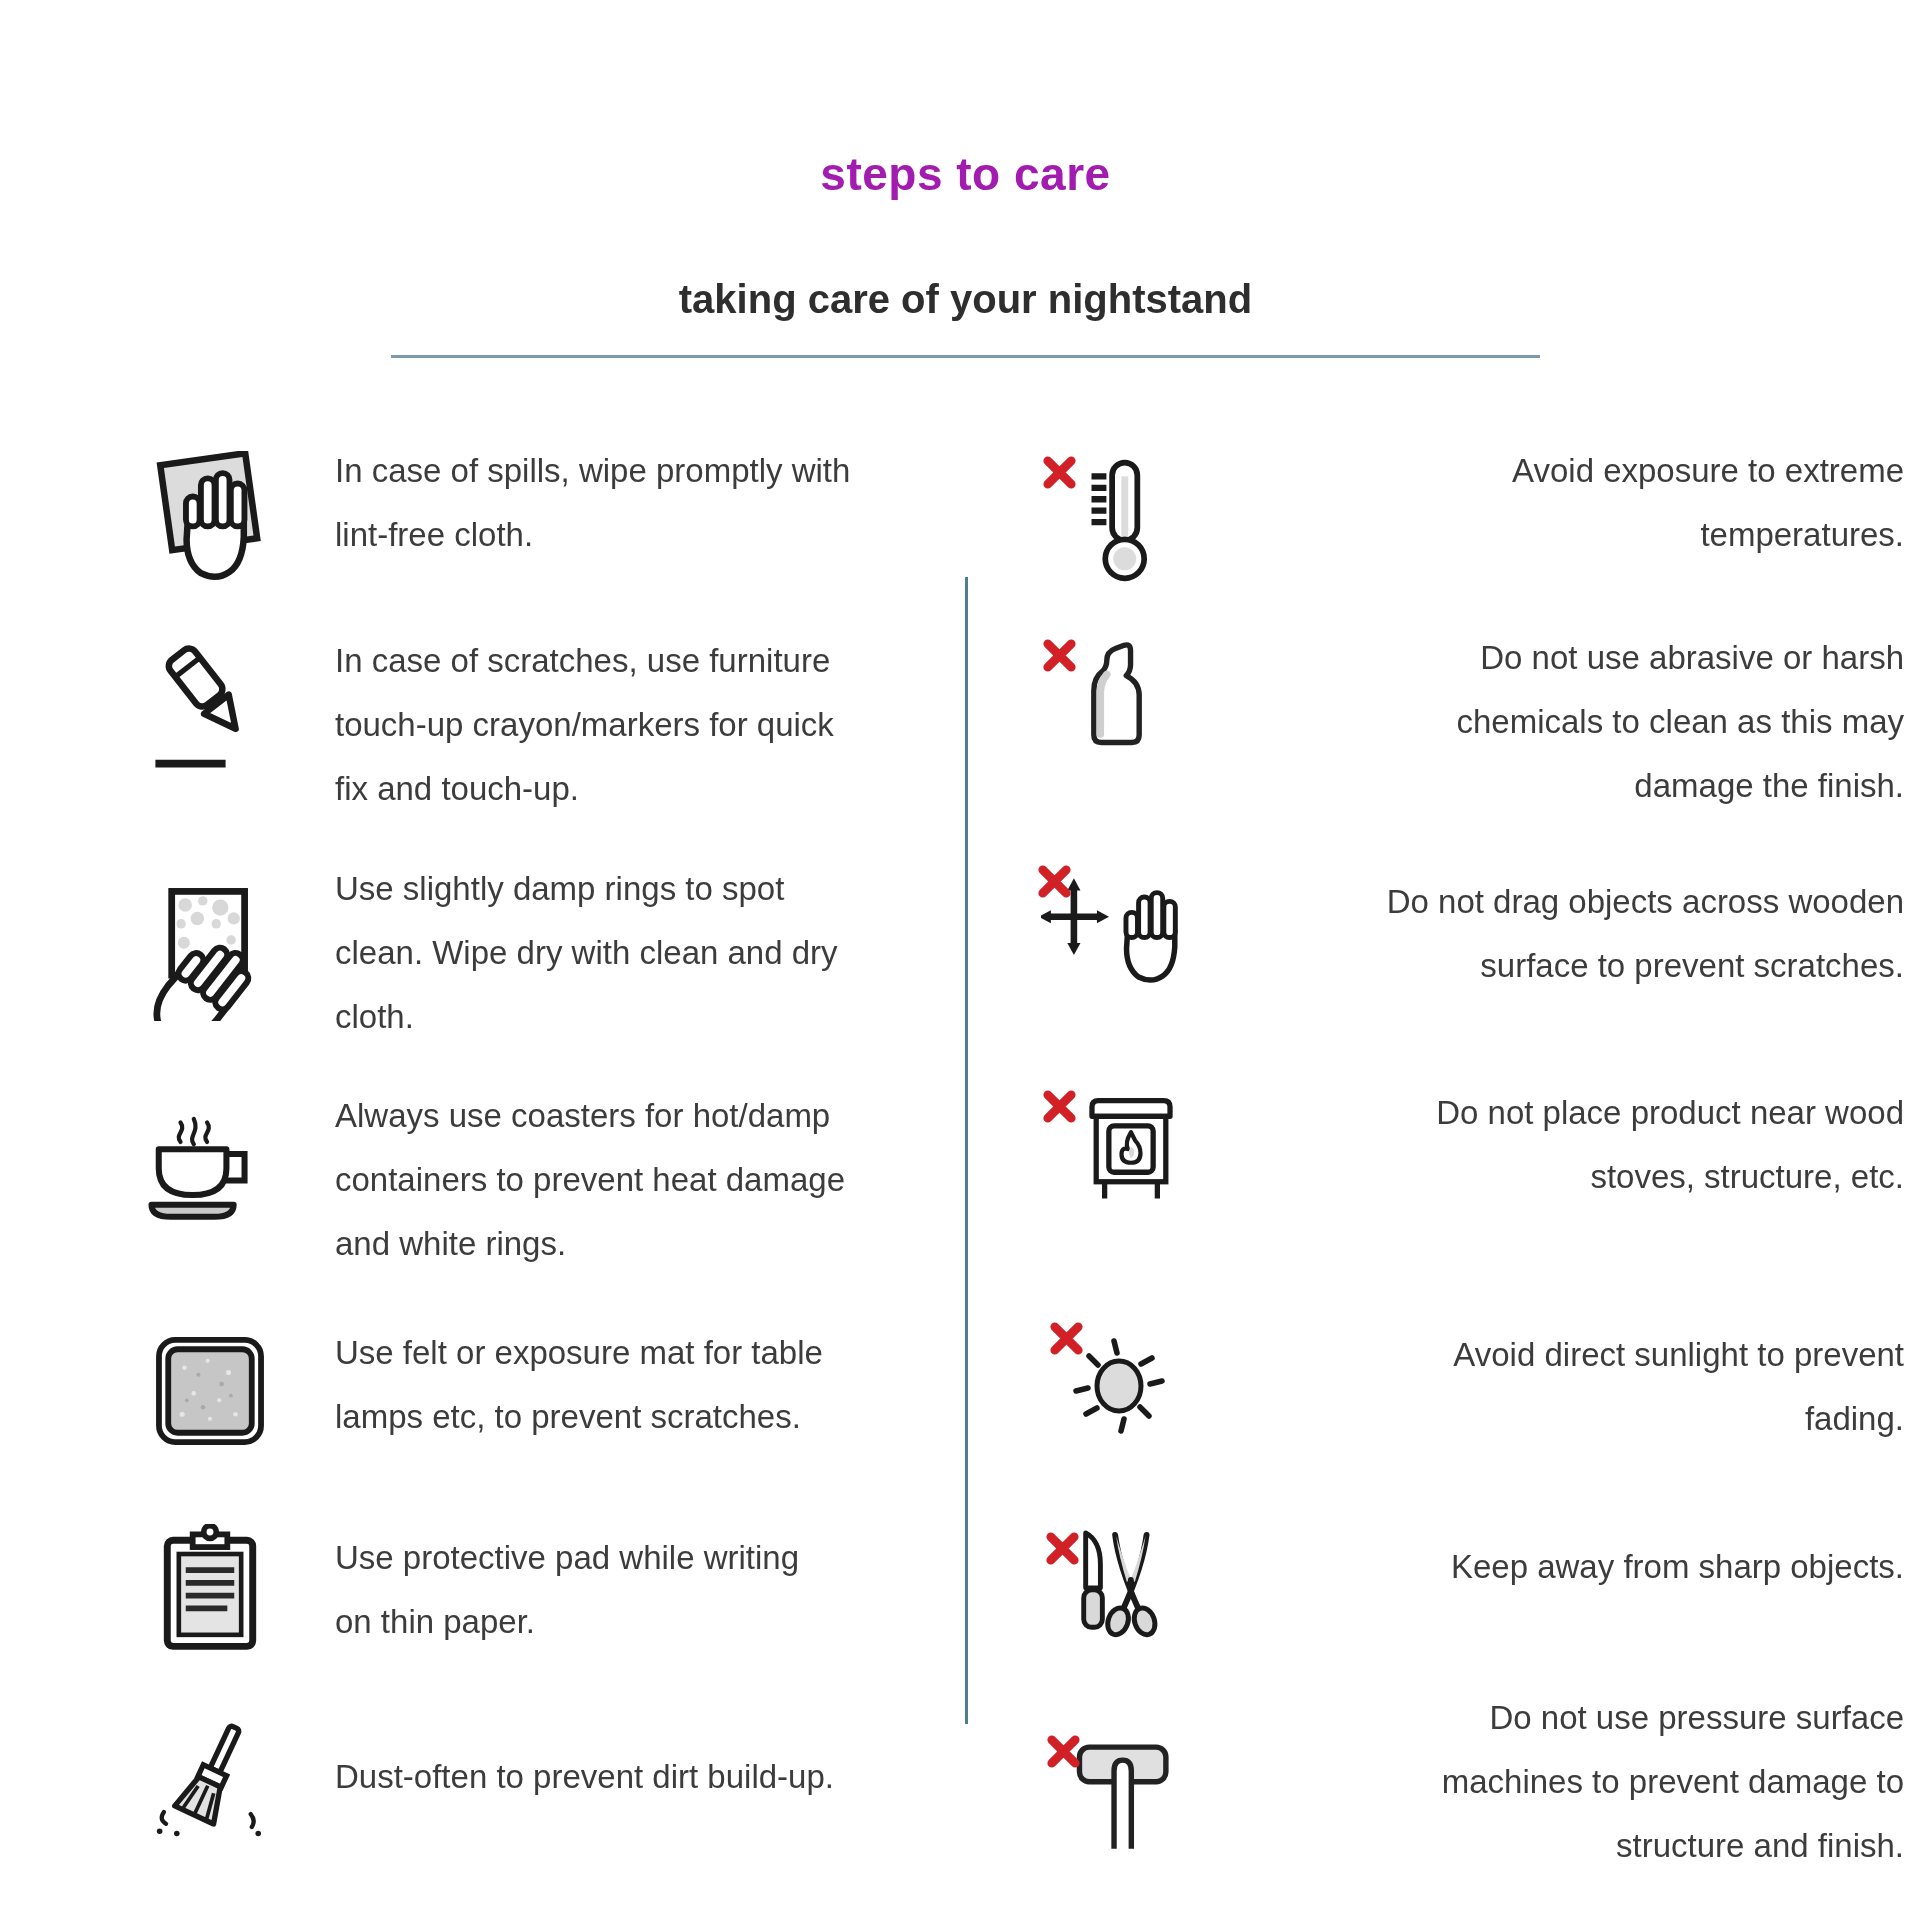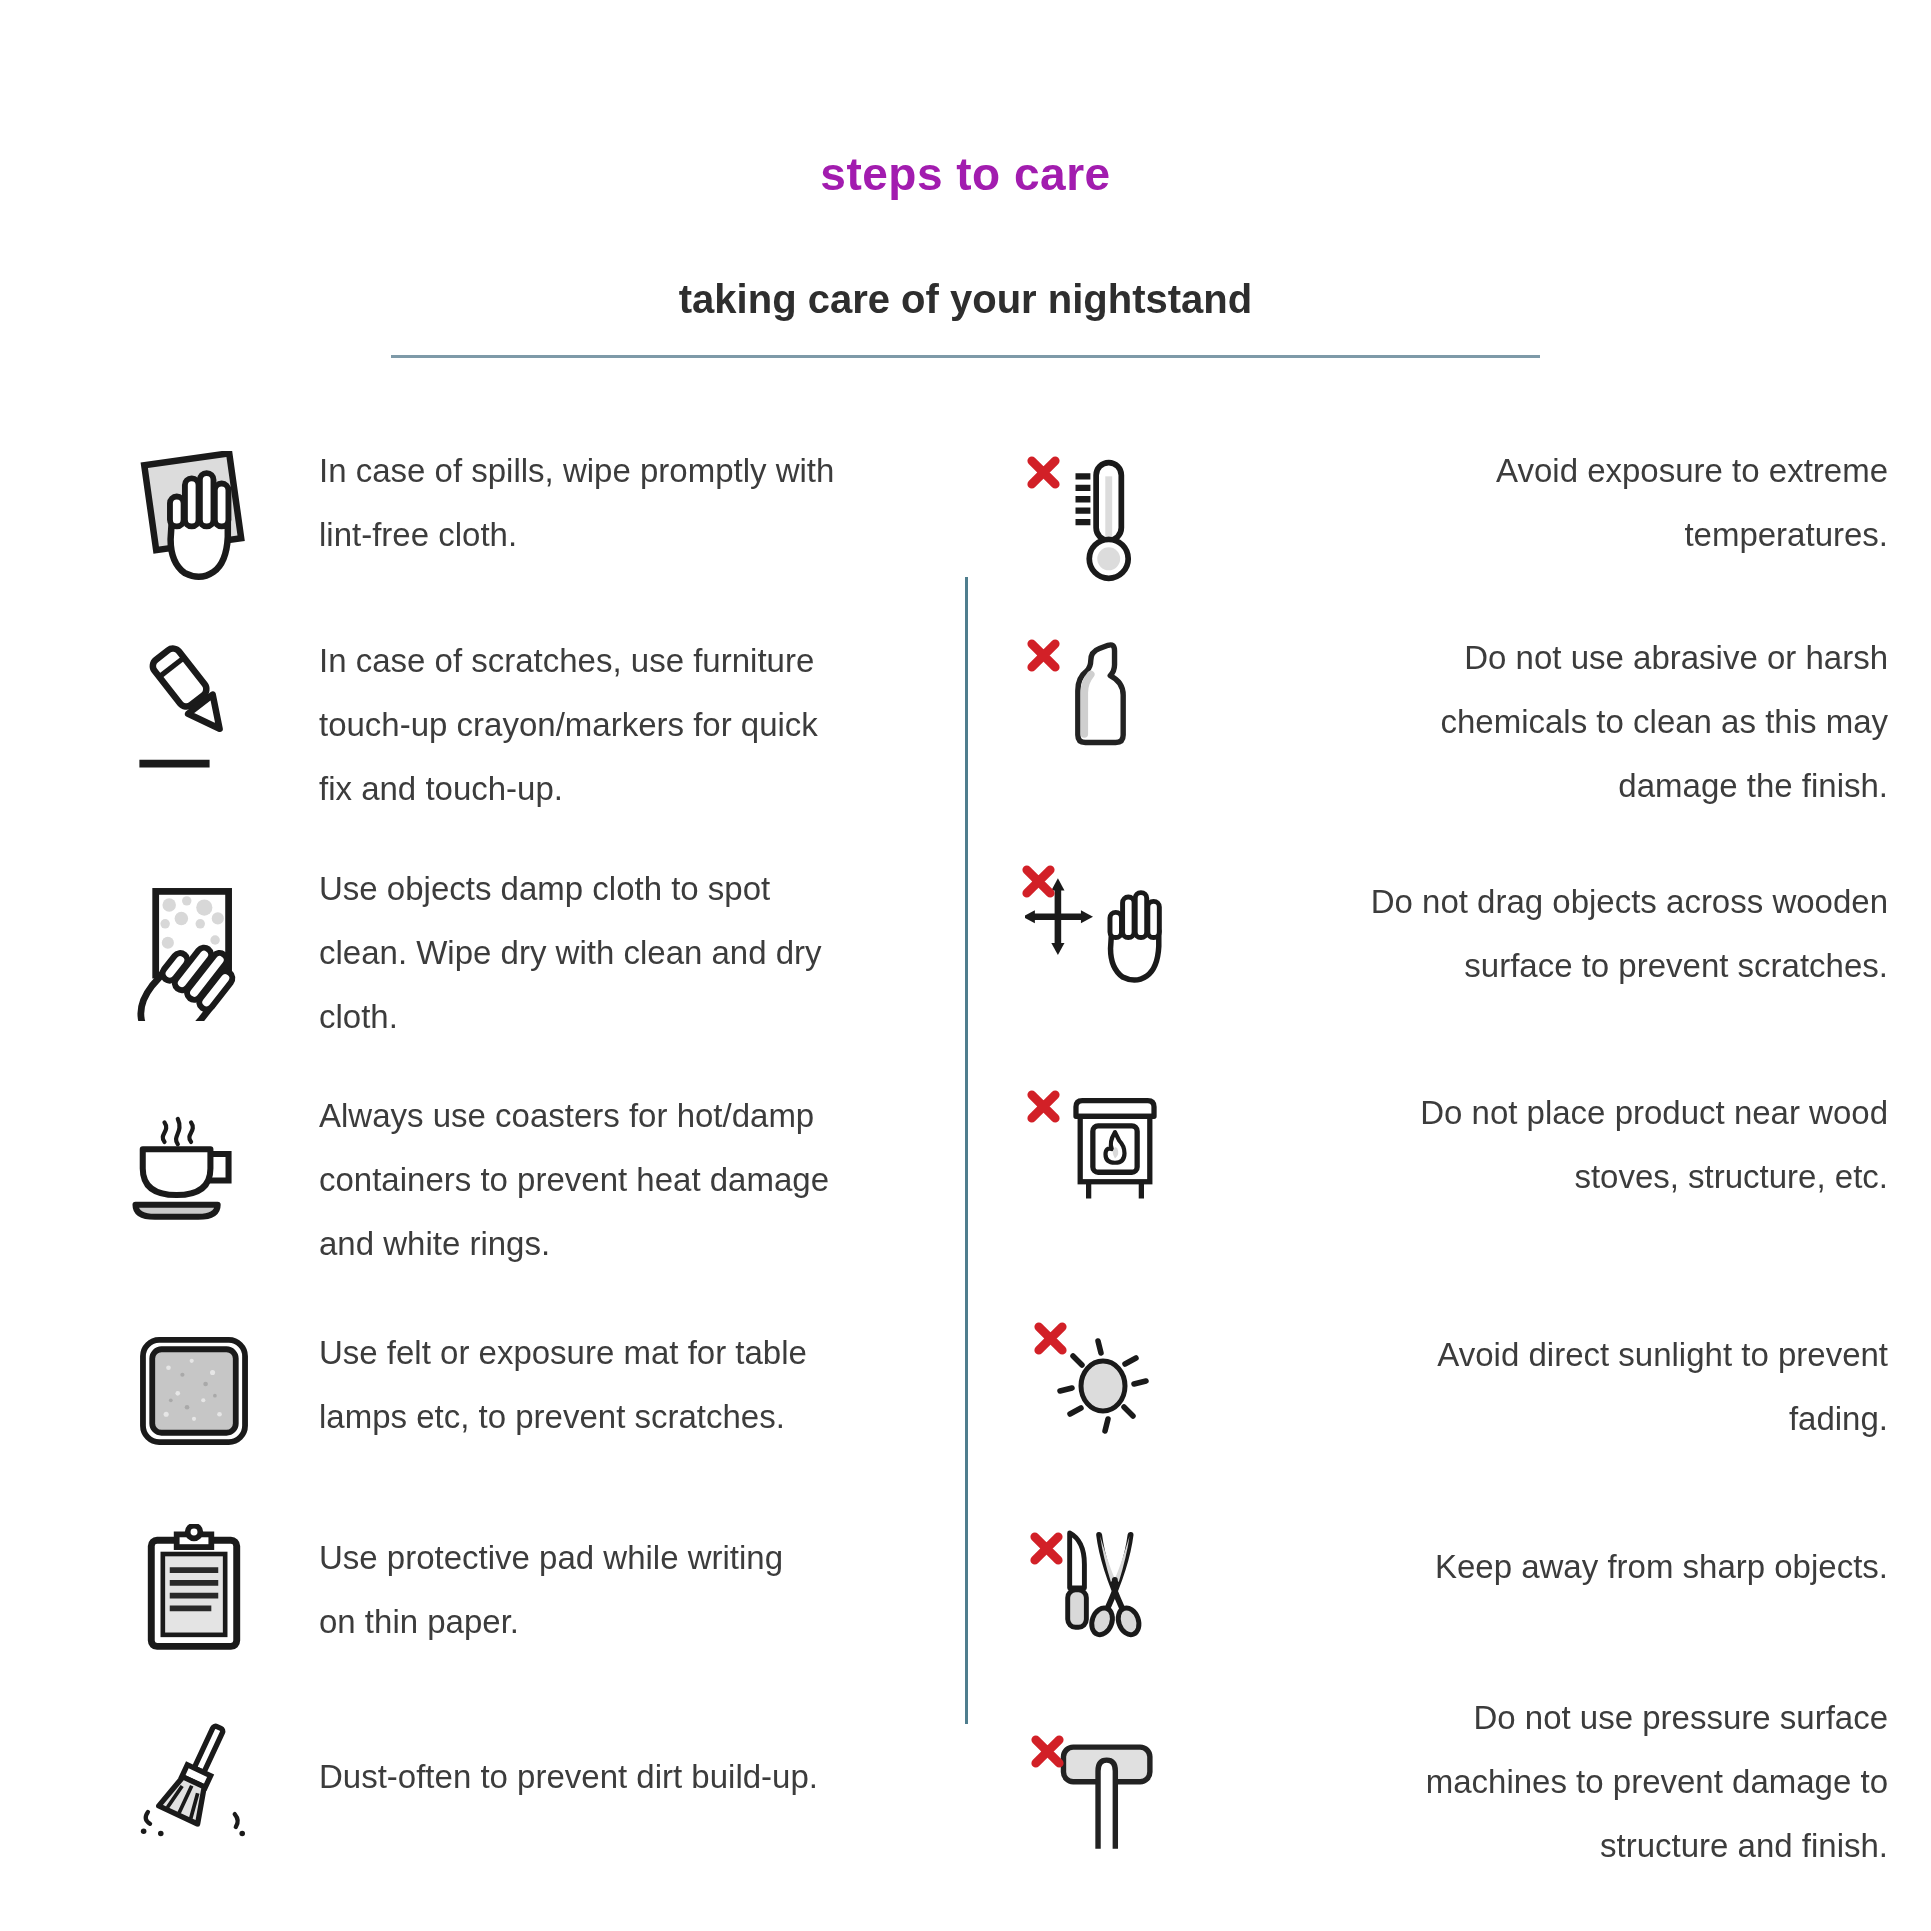--- a/index.html
+++ b/index.html
@@ -6,21 +6,21 @@
   body{width:1931px;height:1931px;position:relative;font-family:"Liberation Sans",sans-serif;color:#3c3c3c;overflow:hidden;}
   .page{position:absolute;inset:0;background:#ffffff;}
 
   .title{position:absolute;top:147px;left:0;width:100%;text-align:center;
          font-size:46px;font-weight:700;color:#a21caf;letter-spacing:0.5px;}
   .subtitle{position:absolute;top:277px;left:0;width:100%;text-align:center;
          font-size:40px;font-weight:700;color:#2e2e2e;}
   .rule-h{position:absolute;top:355px;left:391px;width:1149px;height:2.9px;background:#7e9aa8;}
   .rule-v{position:absolute;top:577px;left:965px;width:2.9px;height:1147px;background:#4f7e8e;}
 
-  .row{position:absolute;left:0;width:1672px;height:9.7px;}
+  .row{position:absolute;left:16px;width:1672px;height:9.7px;}
   .row .txt{position:absolute;top:0;font-size:33px;line-height:64px;
             white-space:pre-line;color:#3c3c3c;}
   .row.l .txt{left:319px;width:657px;}
   .row.r .txt{left:1212px;width:676px;text-align:right;}
   .row .iconbox{position:absolute;}
   .row.l .iconbox{left:121px;width:145px;display:flex;justify-content:center;}
   .row.r .iconbox{left:1057px;}
   .xmark{position:absolute;left:-33px;top:-5.8px;}
 
   #l1{top:439px} #l1 .iconbox{top:11.6px}
@@ -105,21 +105,21 @@
           <circle cx="29" cy="28" r="3.5"></circle>
             <circle cx="41" cy="24" r="5"></circle>
             <circle cx="55" cy="28" r="3.5"></circle>
           <circle cx="68" cy="24" r="4.5"></circle>
             <circle cx="31" cy="42" r="4.5"></circle>
             <circle cx="66" cy="40" r="3.5"></circle>
         </g>
         <use href="#hand-shape" transform="translate(2,28) rotate(38 42 50)"></use>
       </svg>
     </div>
-    <div class="txt">Use objects damp cloth to spot
+    <div class="txt">Use slightly damp rings to spot
 clean. Wipe dry with clean and dry
 cloth.</div>
   </div>
 
   <div class="row l" id="l4">
     <div class="iconbox">
       <svg width="145" height="121" viewBox="0 0 120 100">
         <g stroke="#1a1a1a" stroke-width="3.5" fill="none" stroke-linecap="round">
           <path d="M36,28 c-5,-6 5,-9 0,-16"></path>
           <path d="M47,30 c-5,-7 5,-10 0,-21"></path>

